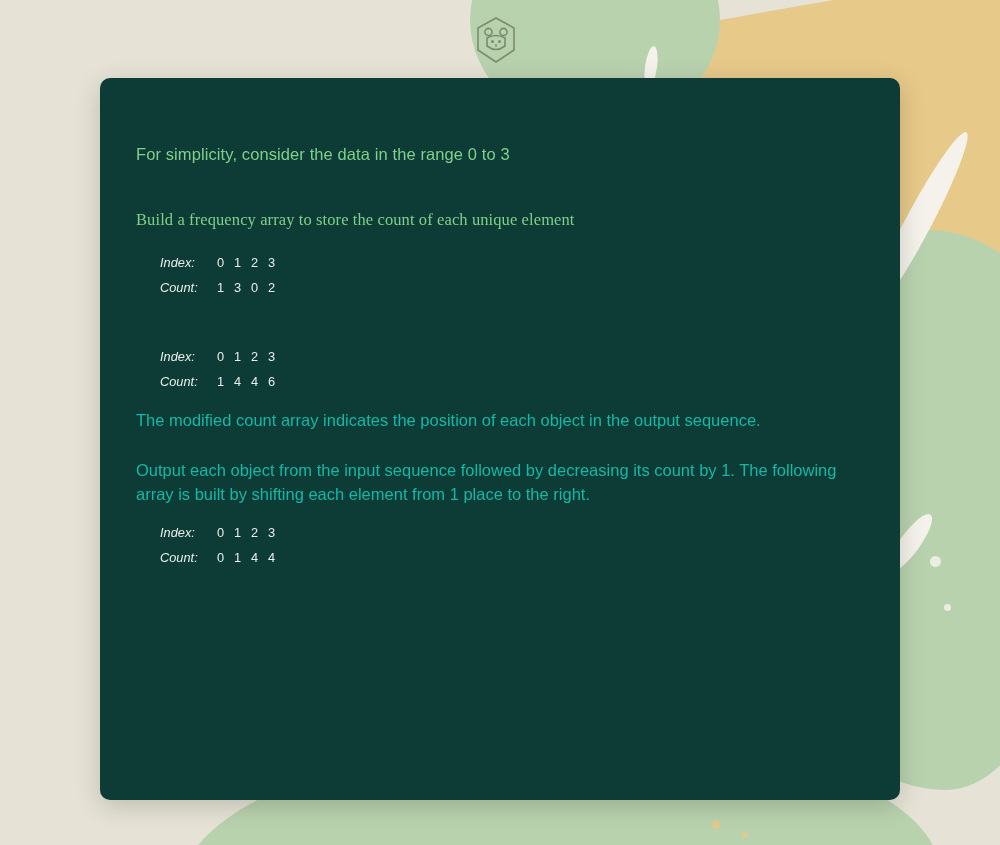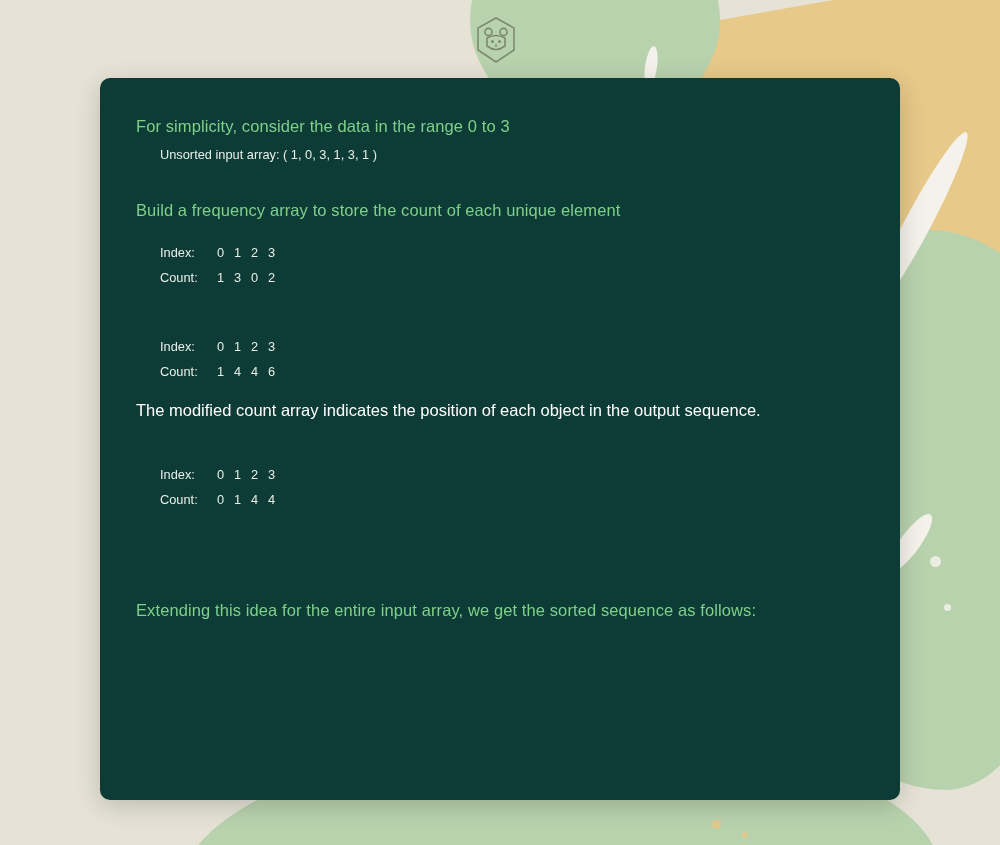--- a/index.html
+++ b/index.html
@@ -120,32 +120,33 @@
     top: 78px;
     width: 800px;
     height: 722px;
     background: #0d3b36;
     border-radius: 10px;
     box-shadow: 0 6px 26px rgba(0,0,0,.18);
     overflow: hidden;
   }
   .card-inner {
     padding: 36px 48px 0 36px;
+    margin-top: 28px;
   }
 
   .h-line {
     color: #7fd18a;
     font-size: 16.5px;
     line-height: 24px;
     margin: 0 0 8px 0;
     letter-spacing: .1px;
   }
-  .h-line.tight { margin-bottom: 4px; }
+  .h-line.tight { margin-bottom: 4px; font-family: Liberation Serif, serif; }
   .para {
-    color: #ffffff;
+    color: #14b8a6;
     font-size: 16.5px;
     line-height: 24px;
     margin: 0;
   }
   .sub {
     color: #e9efe9;
     font-size: 12.8px;
     line-height: 18px;
     margin: 0;
     padding-left: 24px;
@@ -153,20 +154,21 @@
   .row {
     color: #e9efe9;
     font-size: 12.8px;
     line-height: 25px;
     padding-left: 24px;
     display: flex;
   }
   .row .lbl {
     width: 52px;
     flex: 0 0 52px;
+    font-style: italic;
   }
   .row .vals span {
     display: inline-block;
     width: 17px;
     text-align: center;
   }
   .sp-14 { height: 14px; }
   .sp-20 { height: 20px; }
   .sp-26 { height: 26px; }
   .sp-30 { height: 30px; }
@@ -205,21 +207,20 @@
     <circle cx="19.5" cy="25.5" r="1.5" fill="#7c8b6f"></circle>
     <circle cx="26.5" cy="25.5" r="1.5" fill="#7c8b6f"></circle>
     <path d="M23 28 L23 31" stroke="#7c8b6f" stroke-width="1.4"></path>
   </svg>
 </div>
 
 <div class="card">
   <div class="card-inner">
 
     <p class="h-line">For simplicity, consider the data in the range 0 to 3</p>
-    <p class="sub">Unsorted input array: ( 1, 0, 3, 1, 3, 1 )</p>
 
     <div class="sp-34"></div>
 
     <p class="h-line tight">Build a frequency array to store the count of each unique element</p>
 
     <div class="sp-14"></div>
 
     <div class="row">
       <span class="lbl">Index:</span>
       <span class="vals">
@@ -250,20 +251,21 @@
         <span>1</span><span>4</span><span>4</span><span>6</span>
       </span>
     </div>
 
     <div class="sp-14"></div>
 
     <p class="para">The modified count array indicates the position of each object in the output sequence.</p>
 
     <div class="sp-26"></div>
 
+    <p class="para">Output each object from the input sequence followed by decreasing its count by 1. The following array is built by shifting each element from 1 place to the right.</p>
 
     <div class="sp-14"></div>
 
     <div class="row">
       <span class="lbl">Index:</span>
       <span class="vals">
         <span>0</span><span>1</span><span>2</span><span>3</span>
       </span>
     </div>
     <div class="row">
@@ -274,18 +276,17 @@
     </div>
 
     <div class="sp-40"></div>
 
 
     <div class="sp-20"></div>
 
 
     <div class="sp-26"></div>
 
-    <p class="h-line tight">Extending this idea for the entire input array, we get the sorted sequence as follows:</p>
 
     <div class="sp-14"></div>
 
   </div>
 </div>
 
 </body></html>

